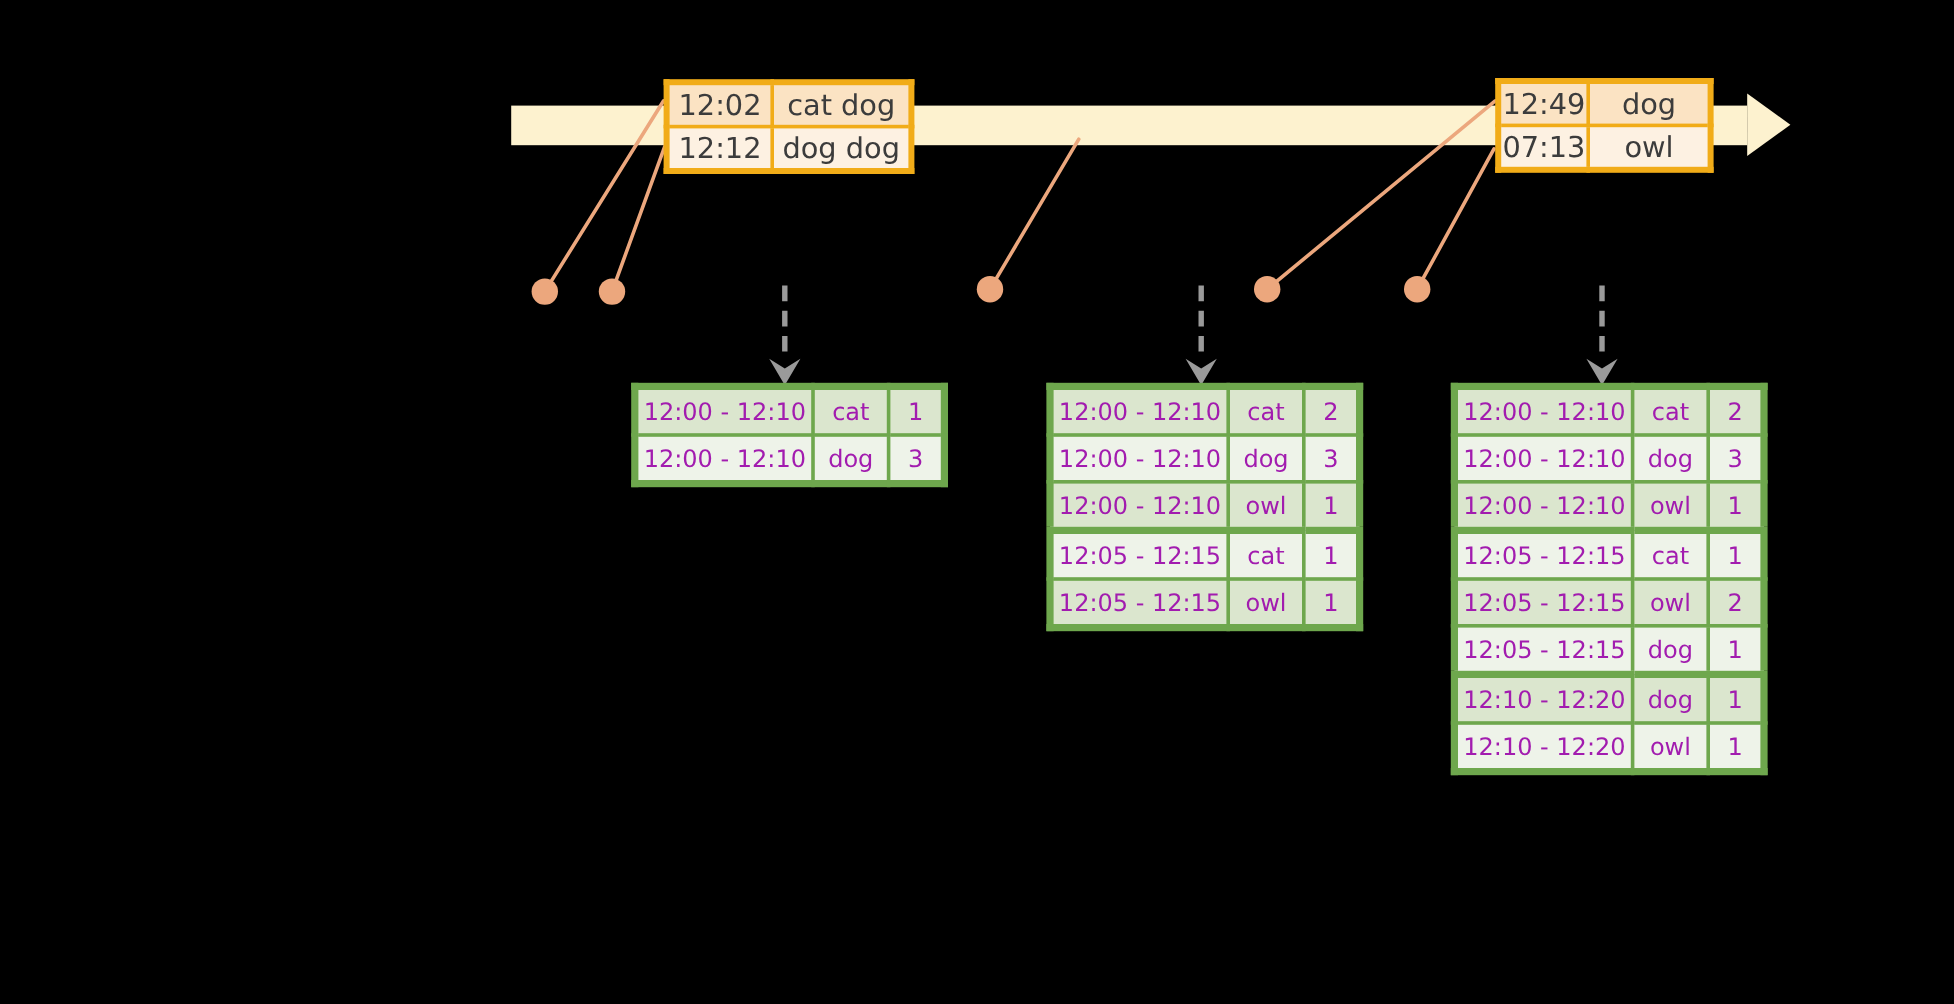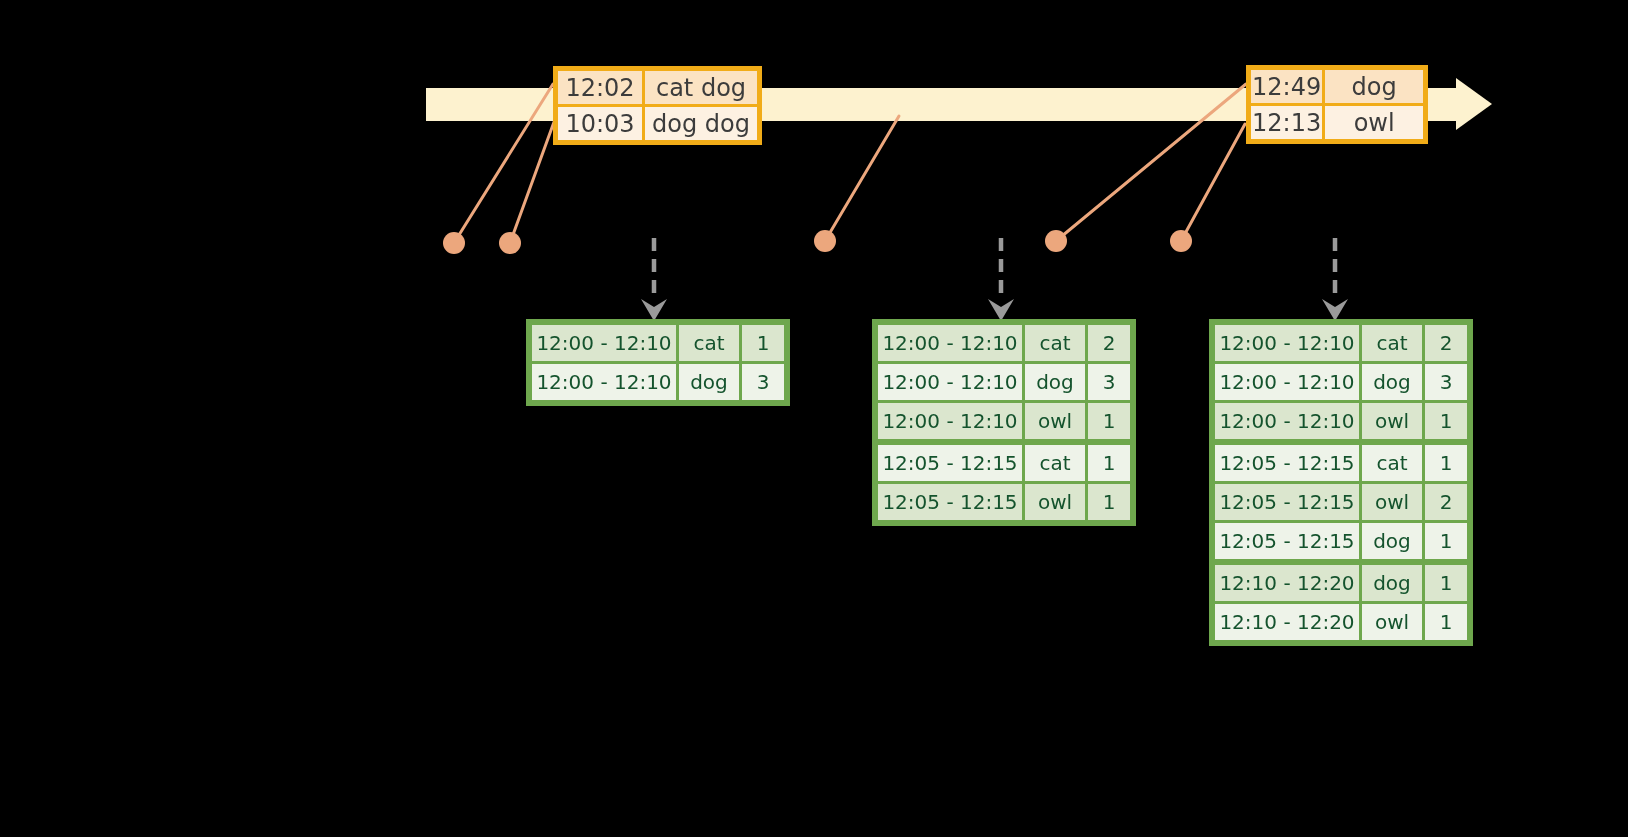--- a/index.html
+++ b/index.html
@@ -9,21 +9,21 @@
   .conn{stroke-width:3;stroke-linecap:round;}
   .dash{stroke-width:4.5;stroke-dasharray:13 8;}
   table{position:absolute;border-collapse:collapse;table-layout:fixed;}
   .etable{border:5px solid #F1AC18;}
   .etable td{border:3px solid #F1AC18;height:31px;text-align:center;vertical-align:middle;
              font-size:24px;color:#3C3C3C;font-family:"DejaVu Sans",sans-serif;}
   .etable tr.dark td{background:#FBE3C3;}
   .etable tr.light td{background:#FDF1E2;}
   .rtable{border:6px solid #6EA74D;}
   .rtable td{border:3px solid #6EA74D;height:34px;text-align:center;vertical-align:middle;
-             font-size:20px;color:#14532d;font-family:"DejaVu Sans",sans-serif;}
+             font-size:20px;color:#a21caf;font-family:"DejaVu Sans",sans-serif;}
   .rtable tr.dark td{background:#DBE6CE;}
   .rtable tr.light td{background:#EEF3E9;}
   .rtable tr.grp td{border-top-width:6px;}
 </style>
 </head>
 <body>
 
 <div class="canvas">
 
   <svg class="layer" width="1628" height="837" viewBox="0 0 1628 837">
@@ -51,35 +51,35 @@
     <path d="M1289 299 L1302 321 L1315 299 L1302 307 Z" fill="#9A9A9A"></path>
   </svg>
 
   <table class="etable" style="left:520px;top:66px">
     <tbody>
         <tr class="dark">
       <td style="width:82px">12:02</td>
       <td style="width:110px">cat dog</td>
     </tr>
     <tr class="light">
-      <td>10:03</td>
+      <td>12:12</td>
       <td>dog dog</td>
     </tr>
   </tbody>
     </table>
 
 
   <table class="etable" style="left:1213px;top:65px">
     <tbody>
         <tr class="dark">
       <td style="width:68px">12:49</td>
       <td style="width:96px">dog</td>
     </tr>
     <tr class="light">
-      <td>12:13</td>
+      <td>07:13</td>
       <td>owl</td>
     </tr>
   </tbody>
     </table>
 
   <table class="rtable" style="left:493px;top:319px">
     <tbody>
         <tr class="dark">
       <td style="width:142px">12:00 - 12:10</td>
       <td style="width:58px">cat</td>

